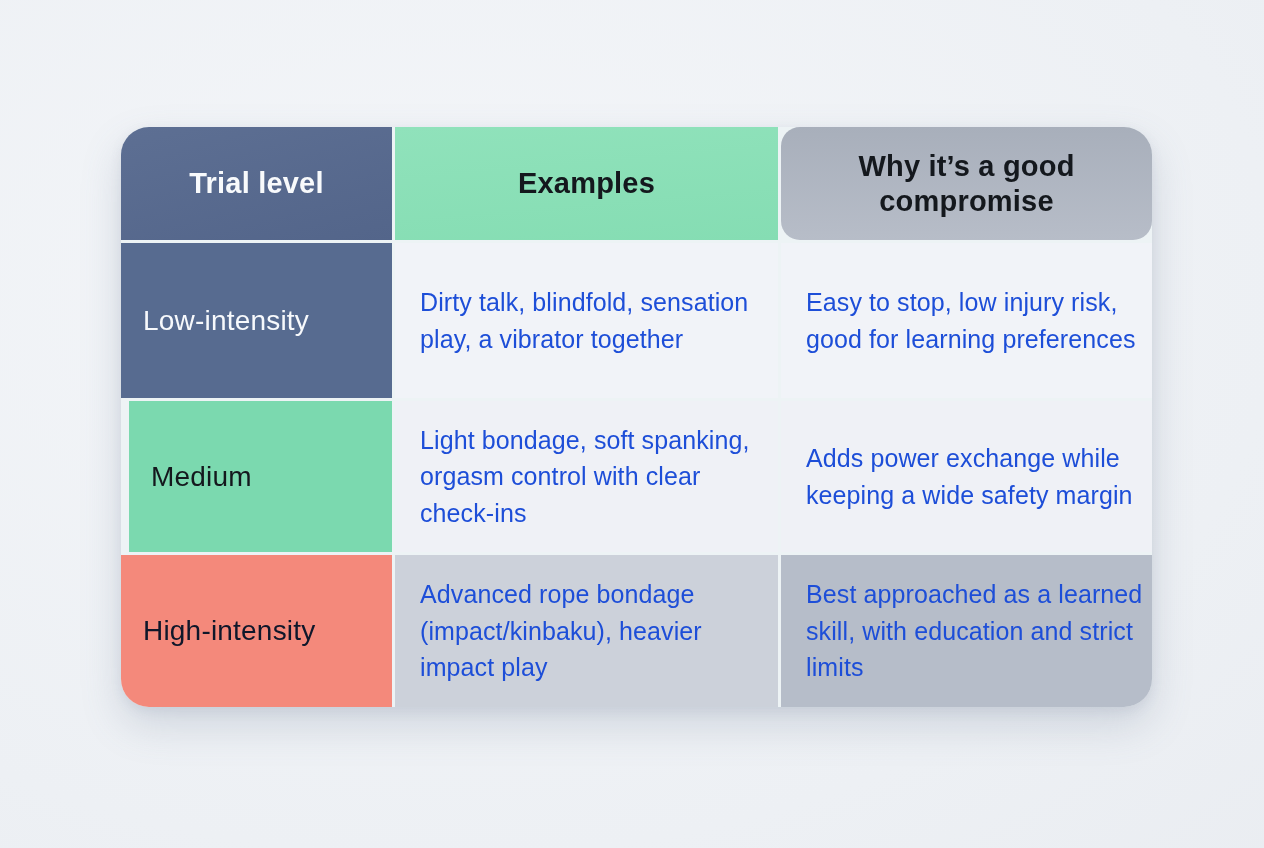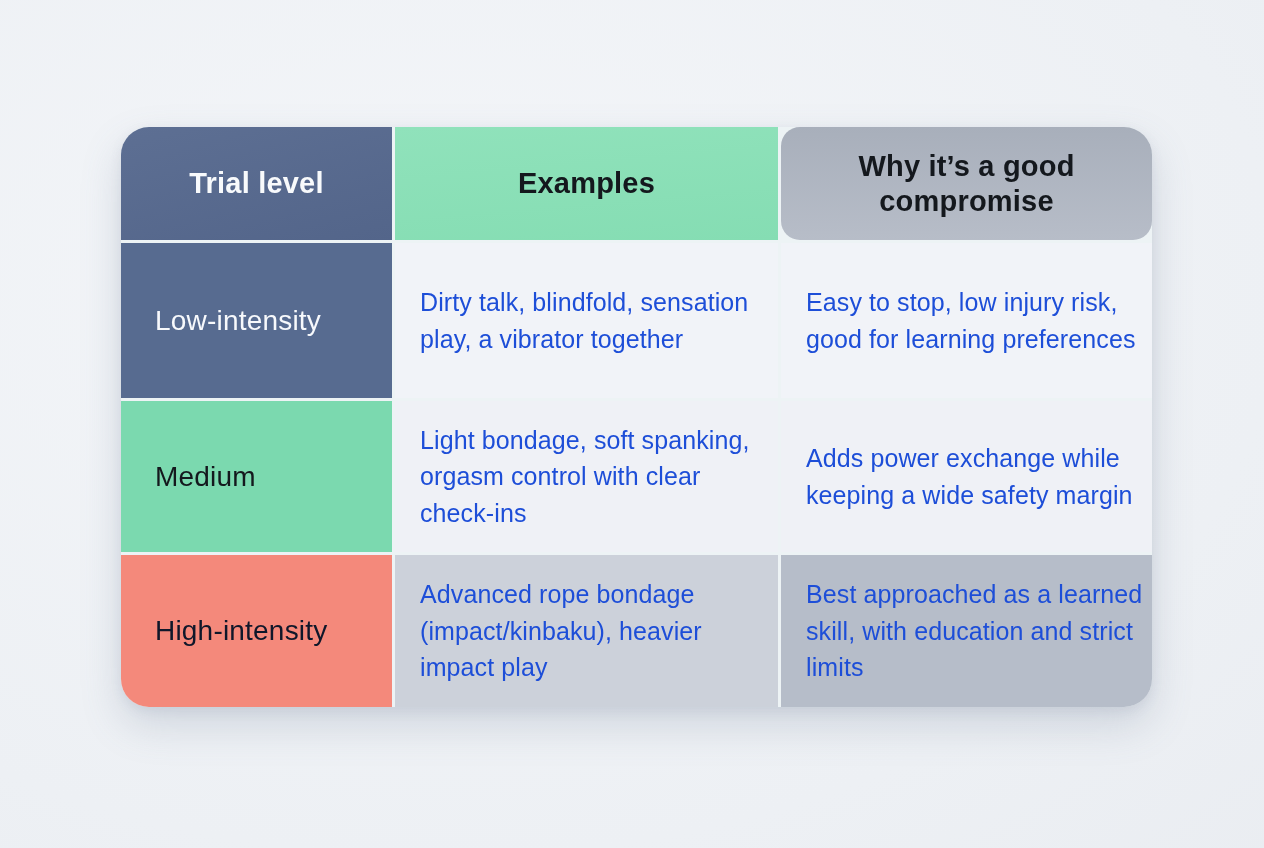--- a/index.html
+++ b/index.html
@@ -36,26 +36,26 @@
     font-weight: 700;
     font-size: 29px;
     line-height: 35px;
     letter-spacing: 0.2px;
   }
   .h-level  { background: linear-gradient(165deg, #5d6f93 0%, #53658a 100%); color: #f8fafc; }
   .h-examples { background: linear-gradient(175deg, #90e2bb 0%, #85ddb3 100%); color: #14181d; }
   .h-why    { background: linear-gradient(180deg, #a8afbb 0%, #b7bdc8 100%); color: #14181d; padding: 0 34px; border-radius: 19px; }
   
   .c-level {
-    padding-left: 34px;
+    padding-left: 22px;
     font-size: 28px;
     letter-spacing: 0.2px;
   }
   .lvl-low  { background: #576b90; color: #f7f9fc; }
-  .lvl-med  { background: #7bd9af; color: #14181d; }
+  .lvl-med  { background: #7bd9af; color: #14181d; margin-left: 8px; }
   .lvl-high { background: #f4897b; color: #0f172a; }
   
   .c-body {
     font-size: 25px;
     line-height: 36.5px;
     color: #1d4ed8;
     letter-spacing: 0.1px;
   }
   .col2 { padding: 0 28px 0 25px; }
   .col3 { padding: 0 4px 0 25px; }

